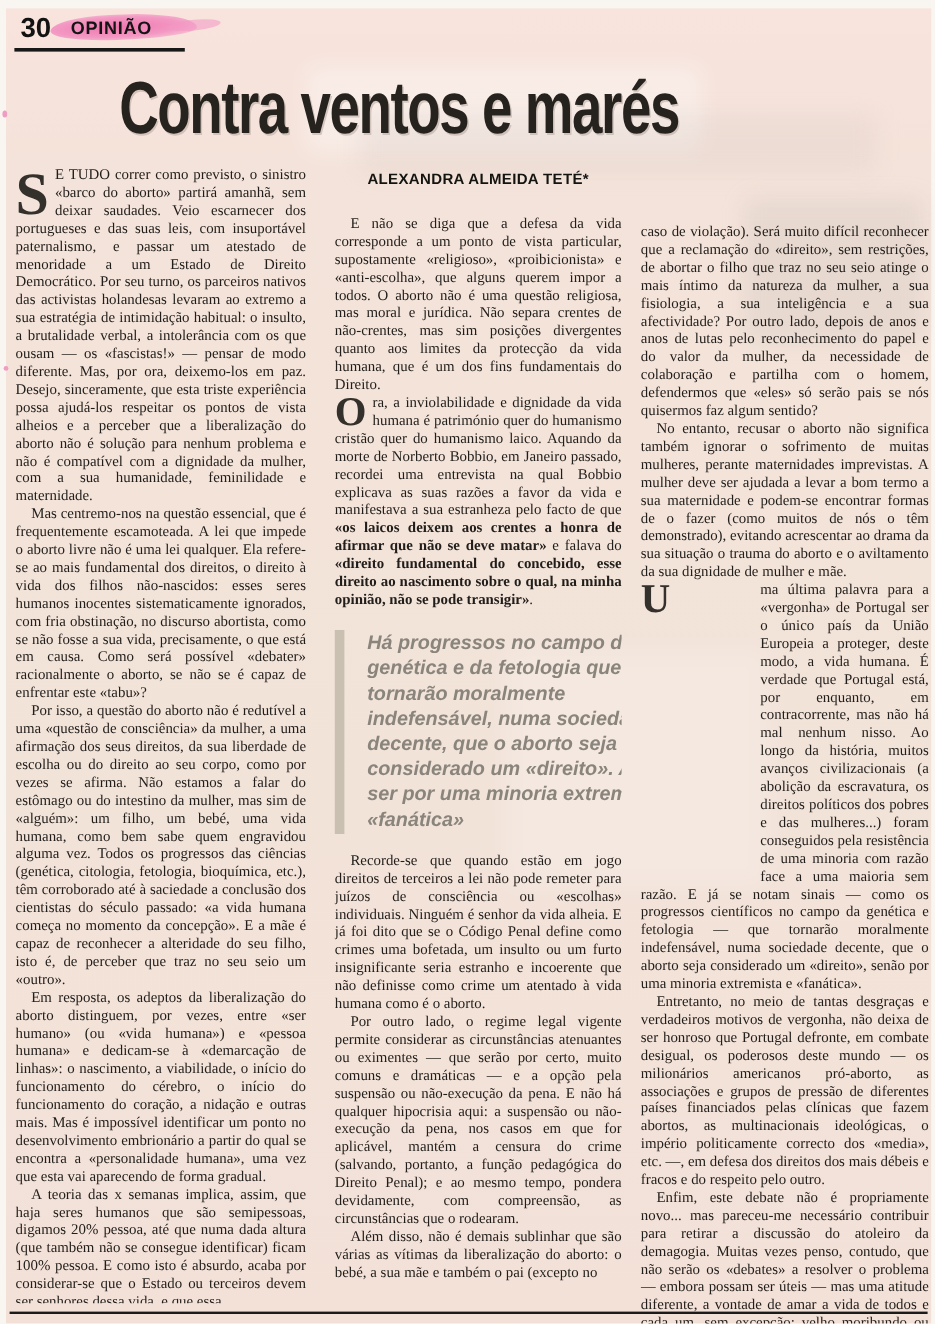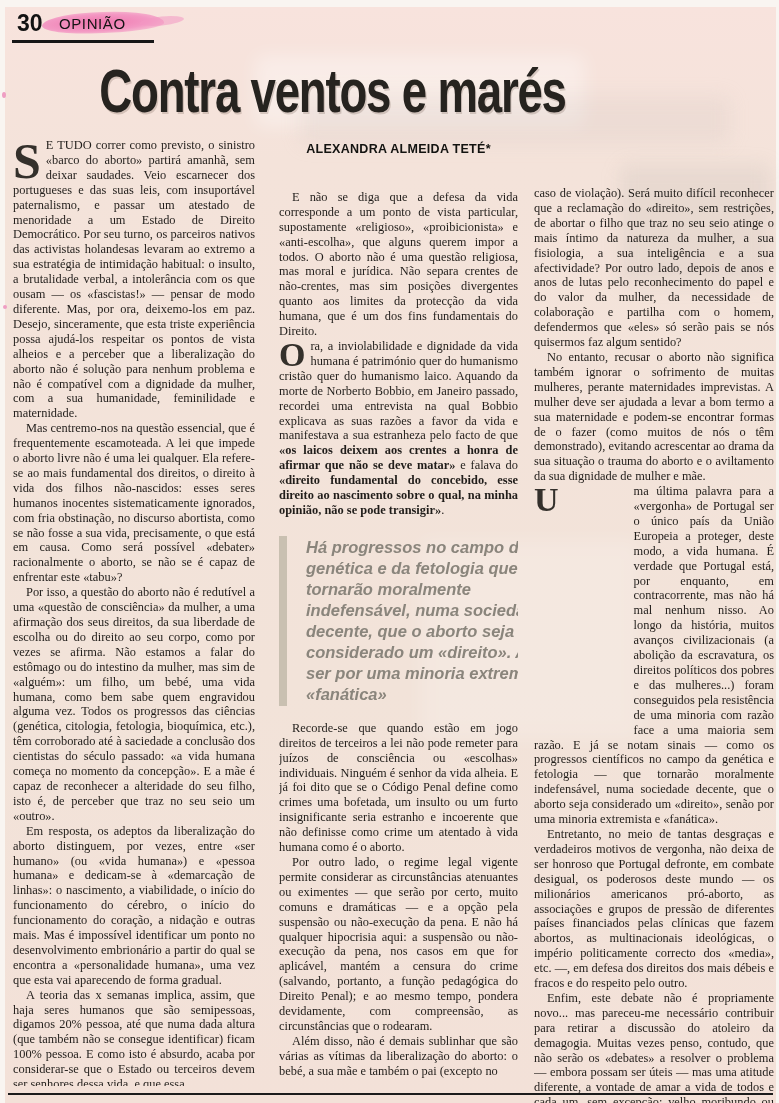--- a/index.html
+++ b/index.html
@@ -33,21 +33,21 @@
     background:radial-gradient(ellipse at 45% 50%, #ef76ae 0%, #f398c3 55%, rgba(248,190,215,0.25) 100%);
     border-radius:45% 55% 50% 50% / 60% 70% 40% 50%;
     transform:rotate(-2.5deg);
   }
   .swoosh::after {
     content:""; position:absolute; right:-20px; top:7px; width:44px; height:9px;
     background:rgba(243,152,195,0.55); border-radius:50%; transform:rotate(-3deg);
   }
   .section-label {
     position:absolute; left:59px; top:15px;
-    font-family:"Liberation Sans", sans-serif; font-weight:normal;
+    font-family:"Liberation Sans", sans-serif; font-weight:bold;
     font-size:15px; letter-spacing:0.6px; color:#141414;
   }
   .header-rule { position:absolute; left:12px; top:40px; width:142px; height:2.5px; background:#171717; }
 
   
   .headline-wrap { position:absolute; left:0; top:55px; width:665px; text-align:center; }
   .headline {
     display:inline-block;
     font-family:"Liberation Sans", sans-serif; font-weight:bold;
     font-size:57px; letter-spacing:-1.5px; color:#26231f;
@@ -70,21 +70,21 @@
   .dropcap {
     float:left; font-weight:bold; color:#34302b; padding-right:5px;
     font-family:"Liberation Serif", serif;
   }
   .dc3 { font-size:50px; line-height:41px; margin-top:3px; }
   .dc2 { font-size:34px; line-height:27px; margin-top:2px; }
 
   .byline {
     font-family:"Liberation Sans", sans-serif; font-weight:bold;
     font-size:12.5px; letter-spacing:0.3px; color:#131310;
-    text-align:center; text-indent:0; margin:4px 0 33px 0;
+    text-align:center; text-indent:0; margin:4px 0 22px 0;
   }
 
   .pullquote {
     position:relative; width:299px; box-sizing:border-box;
     margin:16px 0 13px 0; padding:3px 0 3px 27px;
     font-family:"Liberation Sans", sans-serif; font-style:italic; font-weight:bold;
     font-size:16.5px; line-height:21px; color:#8a857c;
     text-align:left; text-indent:0;
   }
   .pullquote-bar { position:absolute; left:-4px; top:2px; bottom:2px; width:12px; background:#c9c0b1; }

